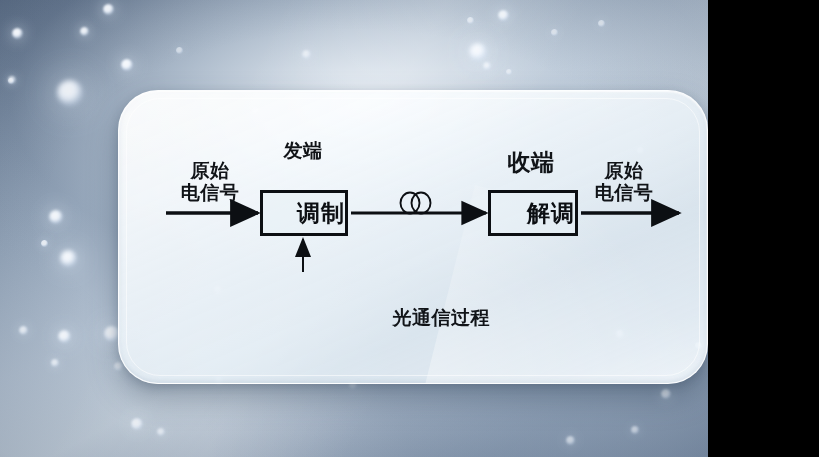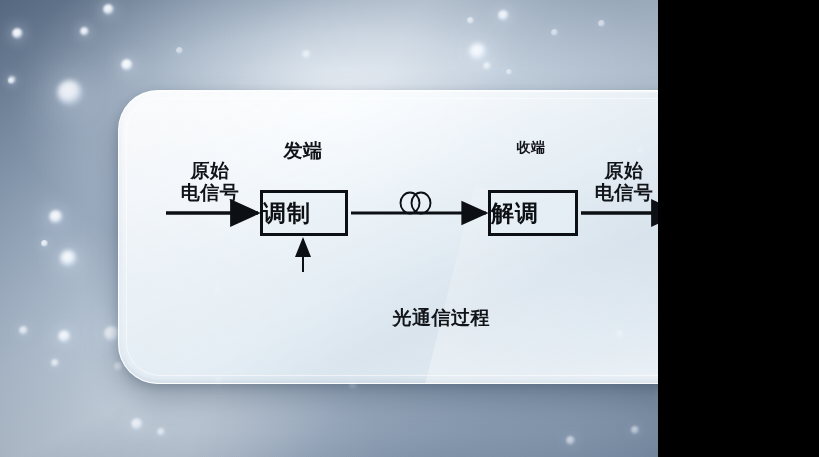--- a/index.html
+++ b/index.html
@@ -2,21 +2,21 @@
 <html><head>
 <meta charset="utf-8">
 <style>
   html, body {
     margin: 0;
     padding: 0;
     background: #000;
   }
   #stage {
     position: relative;
-    width: 658px;
+    width: 708px;
     height: 457px;
     overflow: hidden;
     font-family: "DejaVu Sans", "Liberation Sans", sans-serif;
   }
 
   
   .bg-base {
     position: absolute;
     inset: 0;
     background:
@@ -121,21 +121,21 @@
     text-align: center;
     letter-spacing: 0.5px;
   }
   .node-box {
     position: absolute;
     box-sizing: border-box;
     border: 3px solid #0c0f13;
     background: rgba(232,240,246,0.55);
     display: flex;
     align-items: center;
-    justify-content: flex-start;
+    justify-content: flex-end;
     color: #0c0f13;
     font-weight: 700;
     letter-spacing: 1px;
   }
   svg#wires {
     position: absolute;
     inset: 0;
     width: 819px;
     height: 457px;
     overflow: visible;
@@ -228,21 +228,21 @@
         <ellipse cx="421" cy="203" rx="9.5" ry="10.5" fill="none" stroke="#0c0f13" stroke-width="1.9"></ellipse>
       </g>
 
       <line x1="581" y1="213" x2="679" y2="213" stroke="#0c0f13" stroke-width="3.4" marker-end="url(#arrowhead)"></line>
 
       <line x1="303" y1="272" x2="303" y2="239" stroke="#0c0f13" stroke-width="2.0" marker-end="url(#arrowhead-thin)"></line>
     </svg>
 
     <div class="dlabel" style="left:263px; top:140px; width:80px; font-size:19px;">发端</div>
 
-    <div class="dlabel" style="left:491px; top:140px; width:80px; font-size:14px;">收端</div>
+    <div class="dlabel" style="left:491px; top:150px; width:80px; font-size:23px;">收端</div>
 
     <div class="dlabel" style="left:169px; top:160px; width:82px; font-size:19px;">原始</div>
     <div class="dlabel" style="left:169px; top:182px; width:82px; font-size:19px;">电信号</div>
 
     <div class="dlabel" style="left:583px; top:160px; width:82px; font-size:19px;">原始</div>
     <div class="dlabel" style="left:583px; top:182px; width:82px; font-size:19px;">电信号</div>
 
 
     <div class="node-box" style="left:260px; top:190px; width:88px; height:46px; font-size:23px;">
       <span>调制</span>

